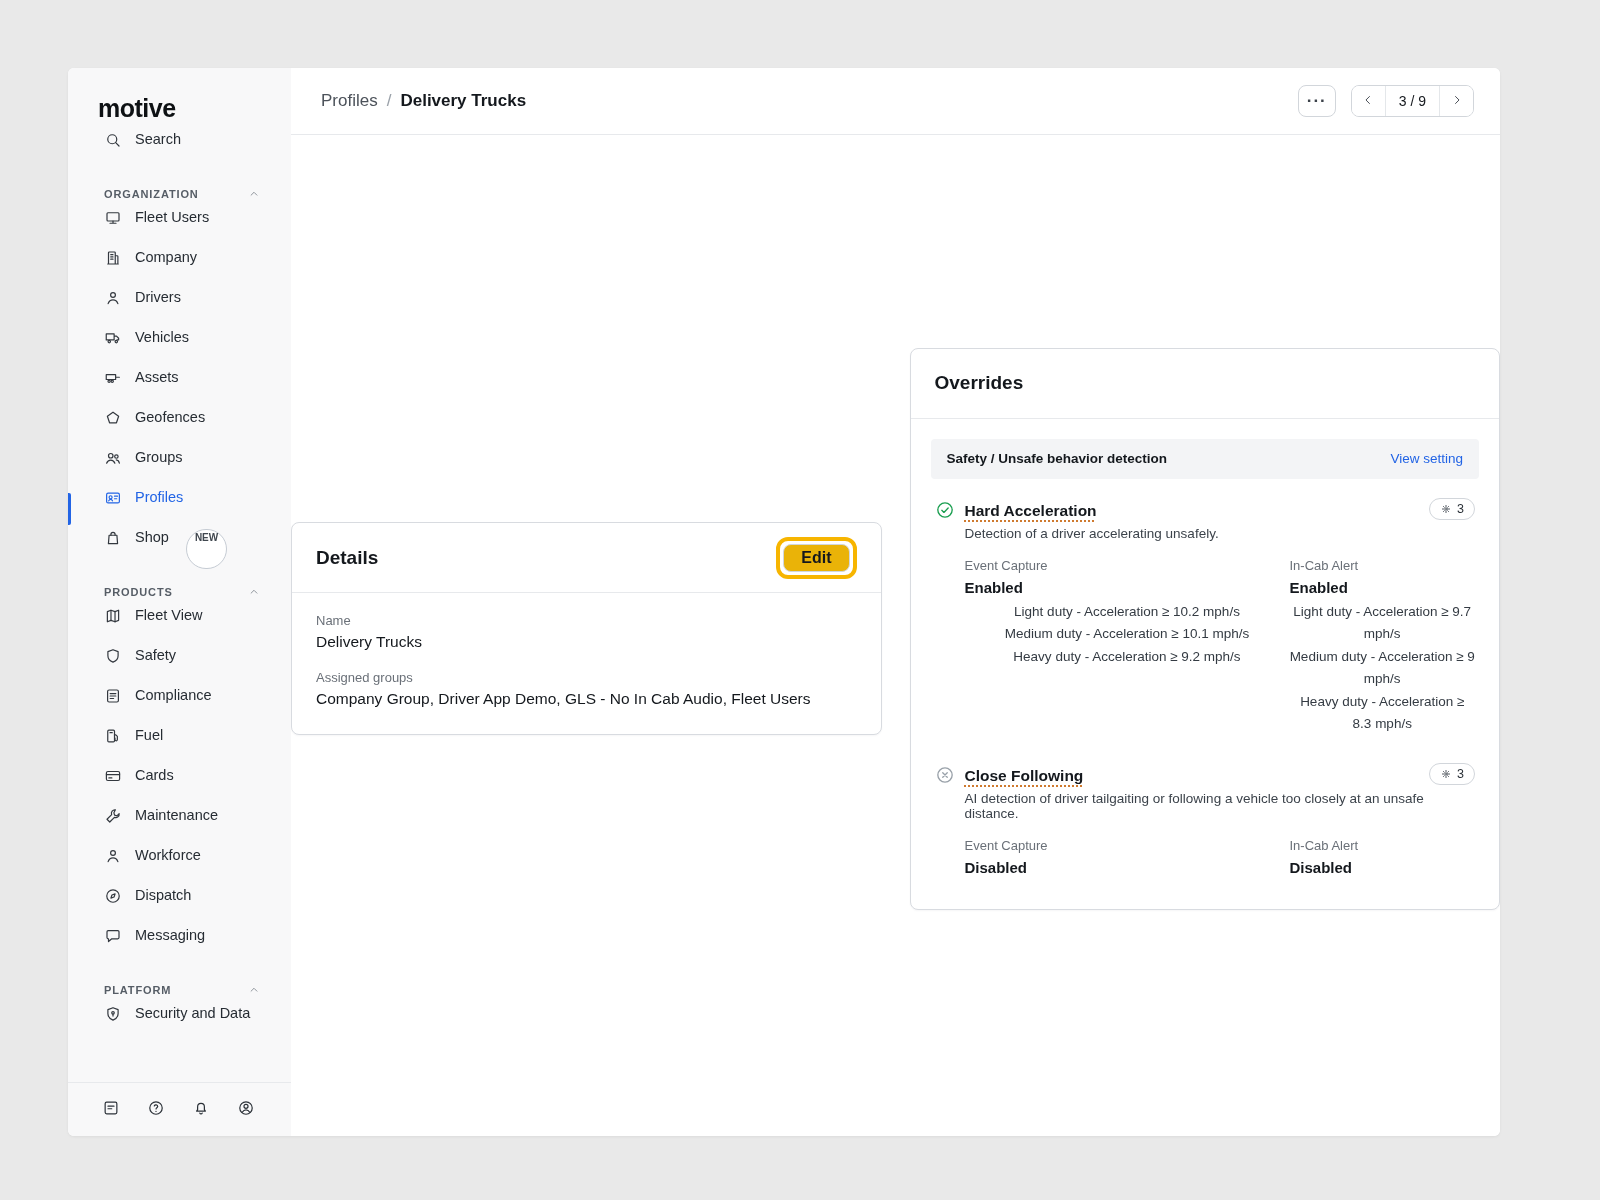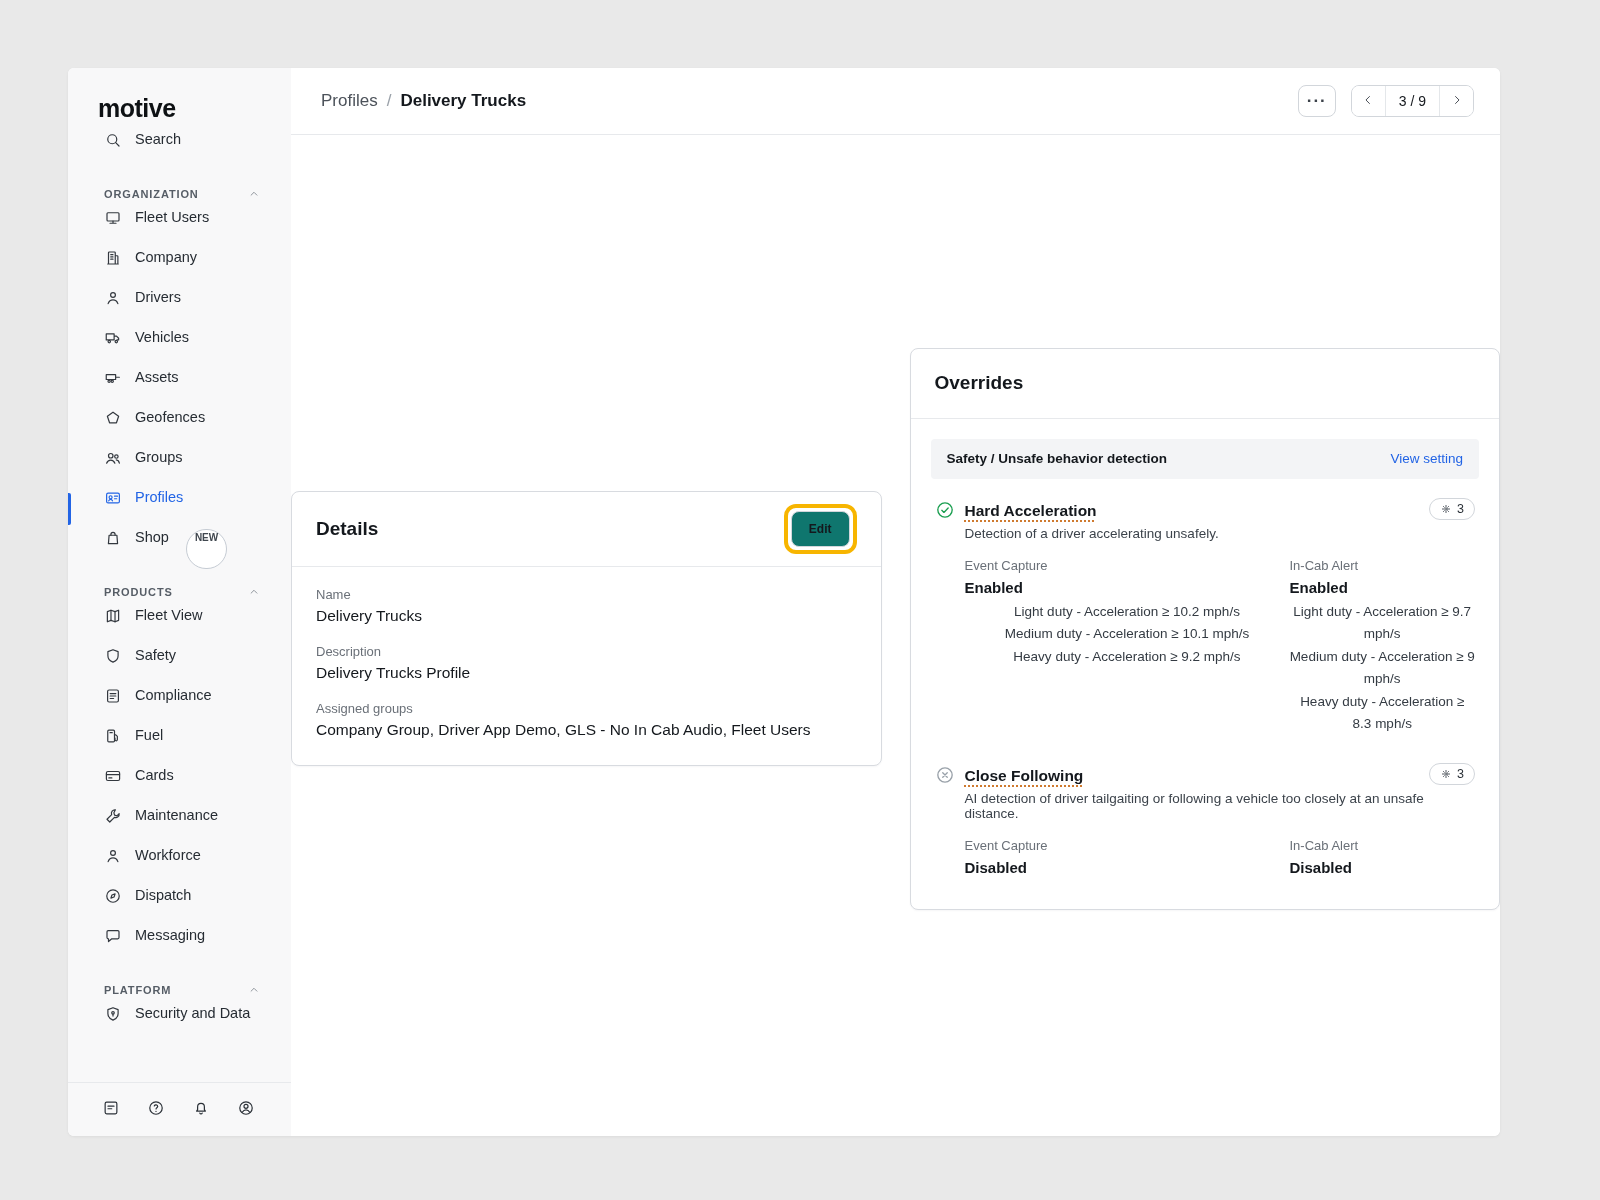--- a/index.html
+++ b/index.html
@@ -48,21 +48,21 @@
   .pager button { width:34px; border:none; background:#fff; display:flex; align-items:center; justify-content:center; color:#3c424a; cursor:pointer; padding:0; }
   .pager .pg-prev { border-right:1px solid #e4e7ea; }
   .pager .pg-next { border-left:1px solid #e4e7ea; }
   .pager-label { display:flex; align-items:center; padding:0 13px; font-size:14px; color:#14181d; }
   
   .content { flex:1; overflow:auto; padding:26px 0 40px; display:flex; flex-direction:row; align-items:center; gap:28px; }
   .card { width:718px; border:1px solid #d8dbe0; border-radius:8px; background:#fff; box-shadow:0 1px 2px rgba(16,24,40,.04); }
   .card-h { display:flex; align-items:center; justify-content:space-between; padding:12px 24px; min-height:70px; border-bottom:1px solid #e7e9ec; }
   .card-h h2 { margin:0; font-size:19px; font-weight:700; color:#14181d; }
   .edit-ring { border:4px solid #f7b500; border-radius:12px; padding:3px; background:transparent; }
-  .edit-btn { background:#0f766e; border:1px solid #d2d6db; border-radius:8px; height:36px; padding:0 17px; font-size:12px; font-weight:700; color:#14181d; cursor:pointer; font-family:inherit; }
+  .edit-btn { background:#eab308; border:1px solid #d2d6db; border-radius:8px; height:28px; padding:0 17px; font-size:16px; font-weight:700; color:#14181d; cursor:pointer; font-family:inherit; }
   .details-body { padding:20px 24px 26px; }
   .field { margin-bottom:19px; }
   .field:last-child { margin-bottom:0; }
   .f-label { font-size:13px; color:#6a7078; margin-bottom:5px; }
   .f-value { font-size:15.5px; color:#14181d; }
   .ov-body { padding:20px; }
   .band { height:40px; background:#f3f4f6; border-radius:4px; display:flex; align-items:center; justify-content:space-between; padding:0 16px; }
   .band-label { font-size:13.5px; font-weight:700; color:#14181d; }
   .band-link { font-size:13.5px; color:#2264e5; cursor:pointer; font-weight:500; text-decoration:none; }
   .override { padding:19px 4px 2px 4px; }
@@ -368,24 +368,20 @@
         <div class="card-h">
           <h2>Details</h2>
           <div class="edit-ring">
             <button class="edit-btn">Edit</button>
           </div>
         </div>
         <div class="details-body">
           <div class="field">
             <div class="f-label">Name</div>
             <div class="f-value">Delivery Trucks</div>
-          </div>
-          <div class="field">
-            <div class="f-label">Description</div>
-            <div class="f-value">Delivery Trucks Profile</div>
           </div>
           <div class="field">
             <div class="f-label">Assigned groups</div>
             <div class="f-value">Company Group, Driver App Demo, GLS - No In Cab Audio, Fleet Users</div>
           </div>
         </div>
       </section>
 
       <section class="card">
         <div class="card-h">

